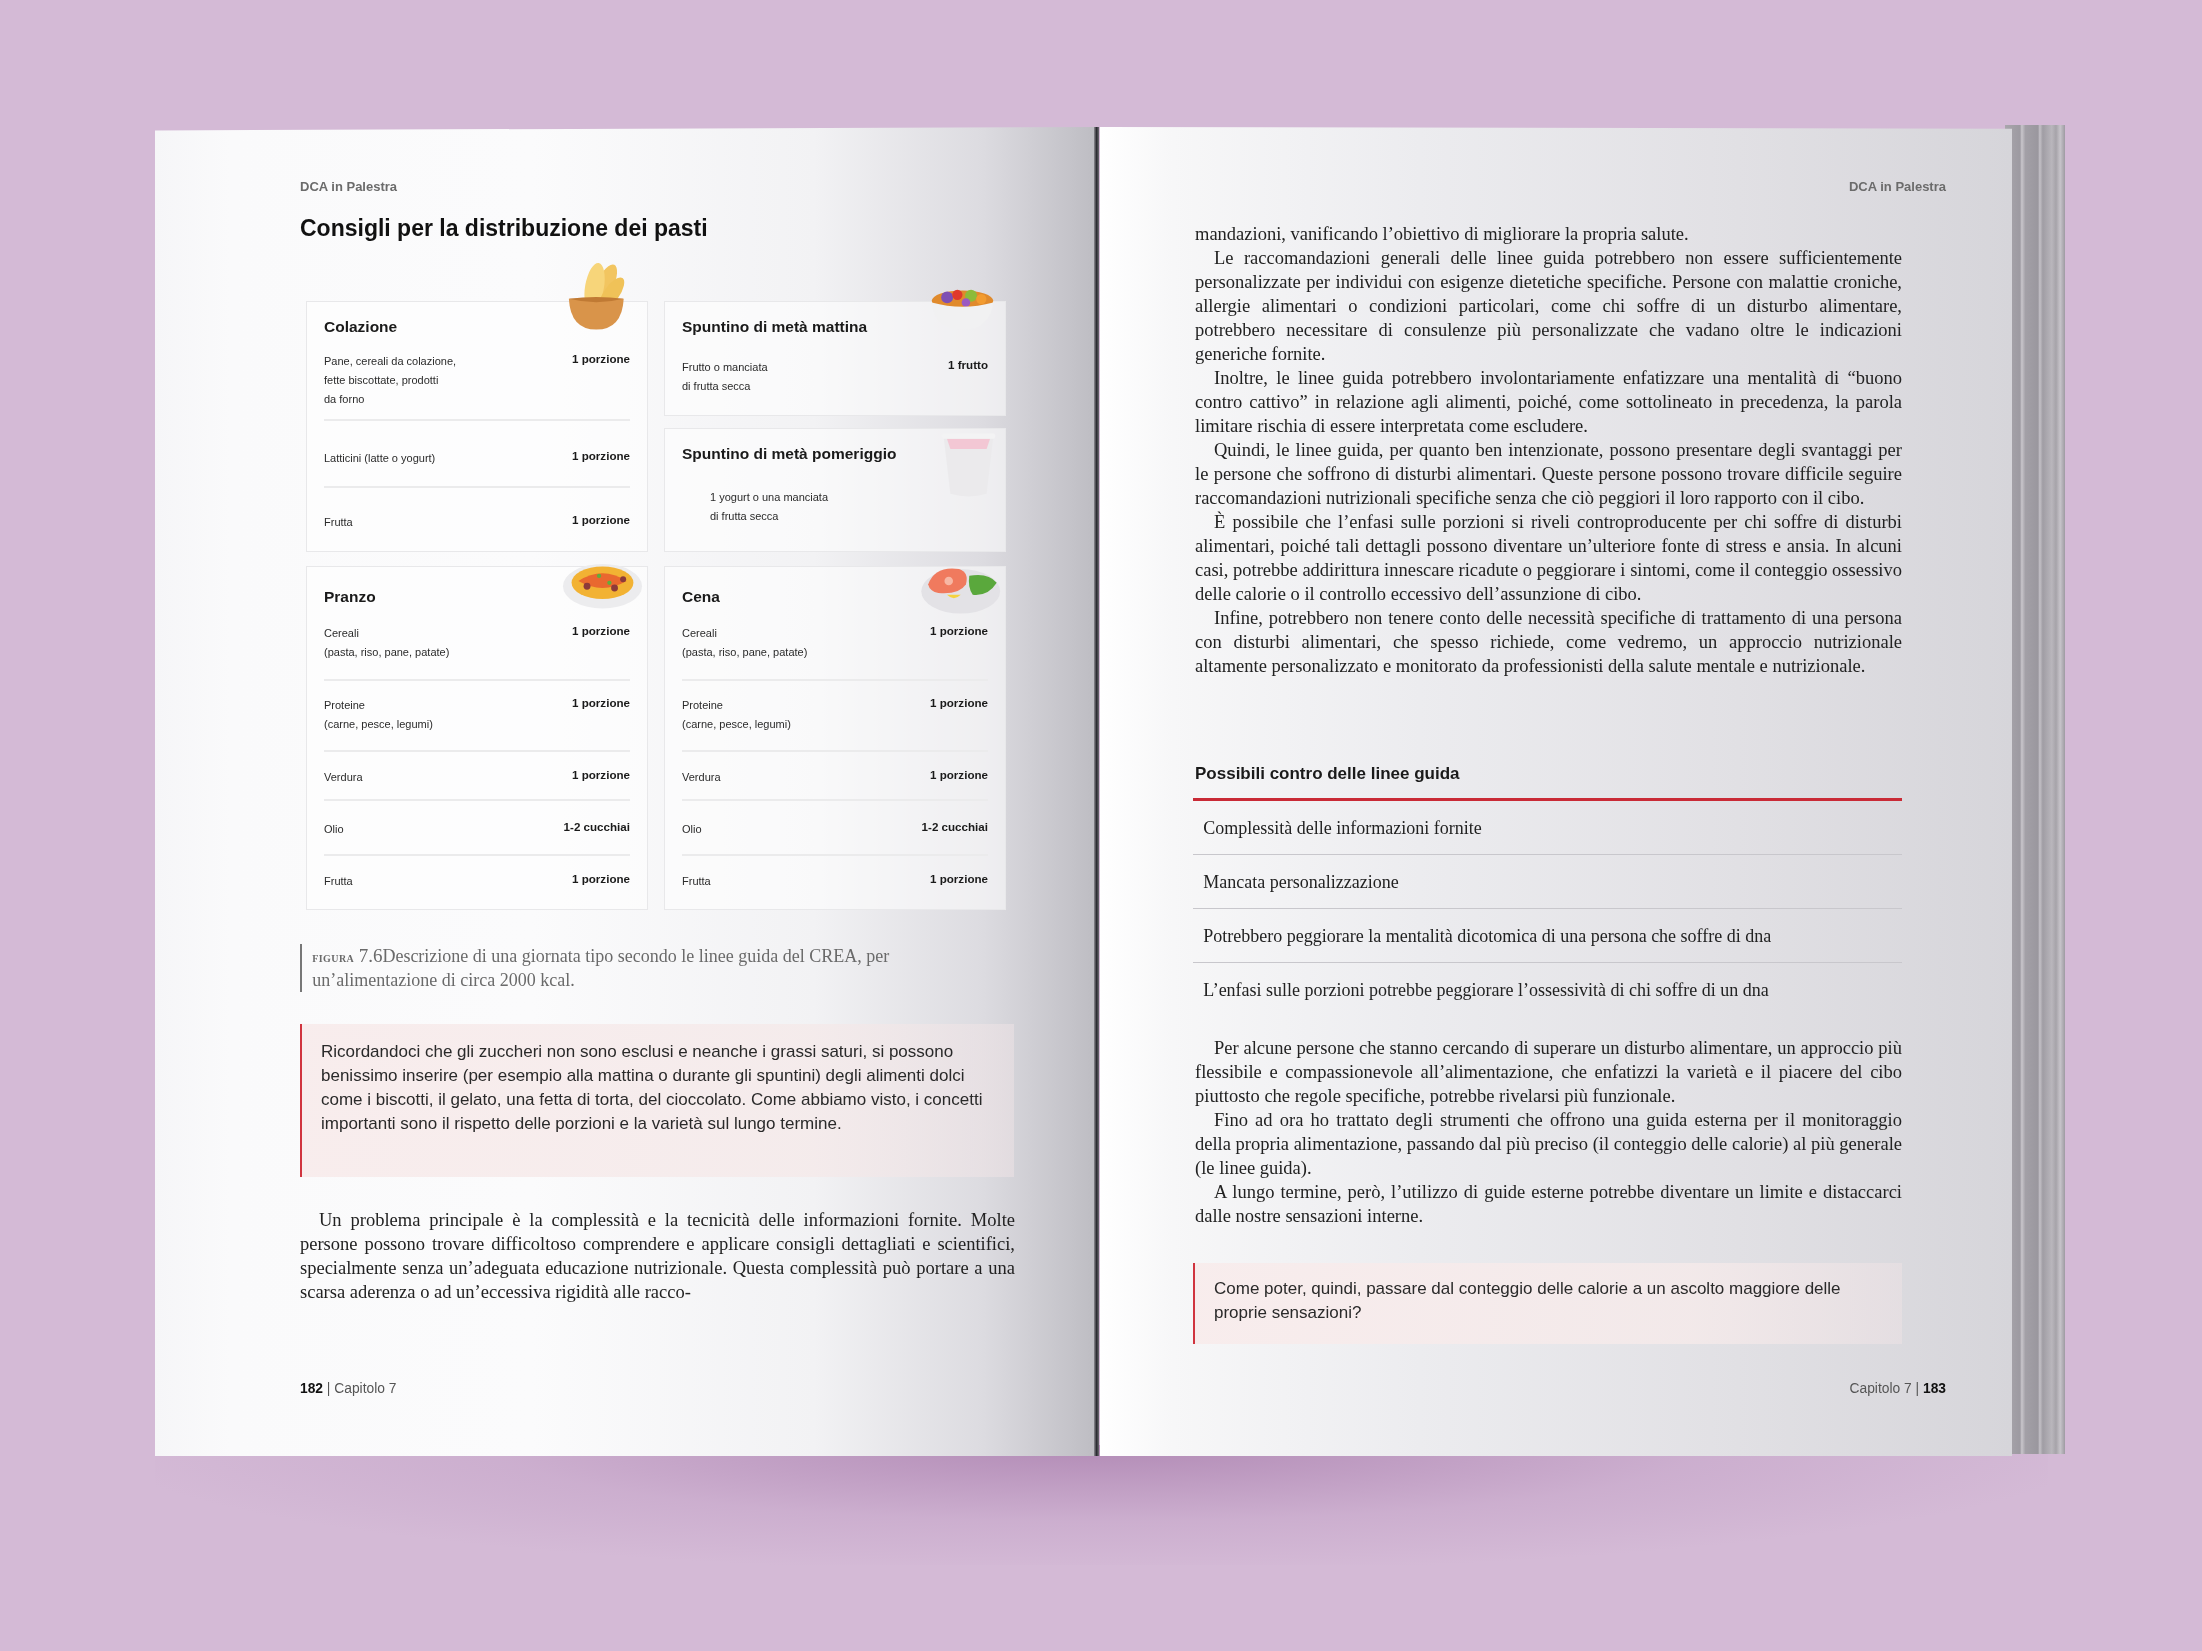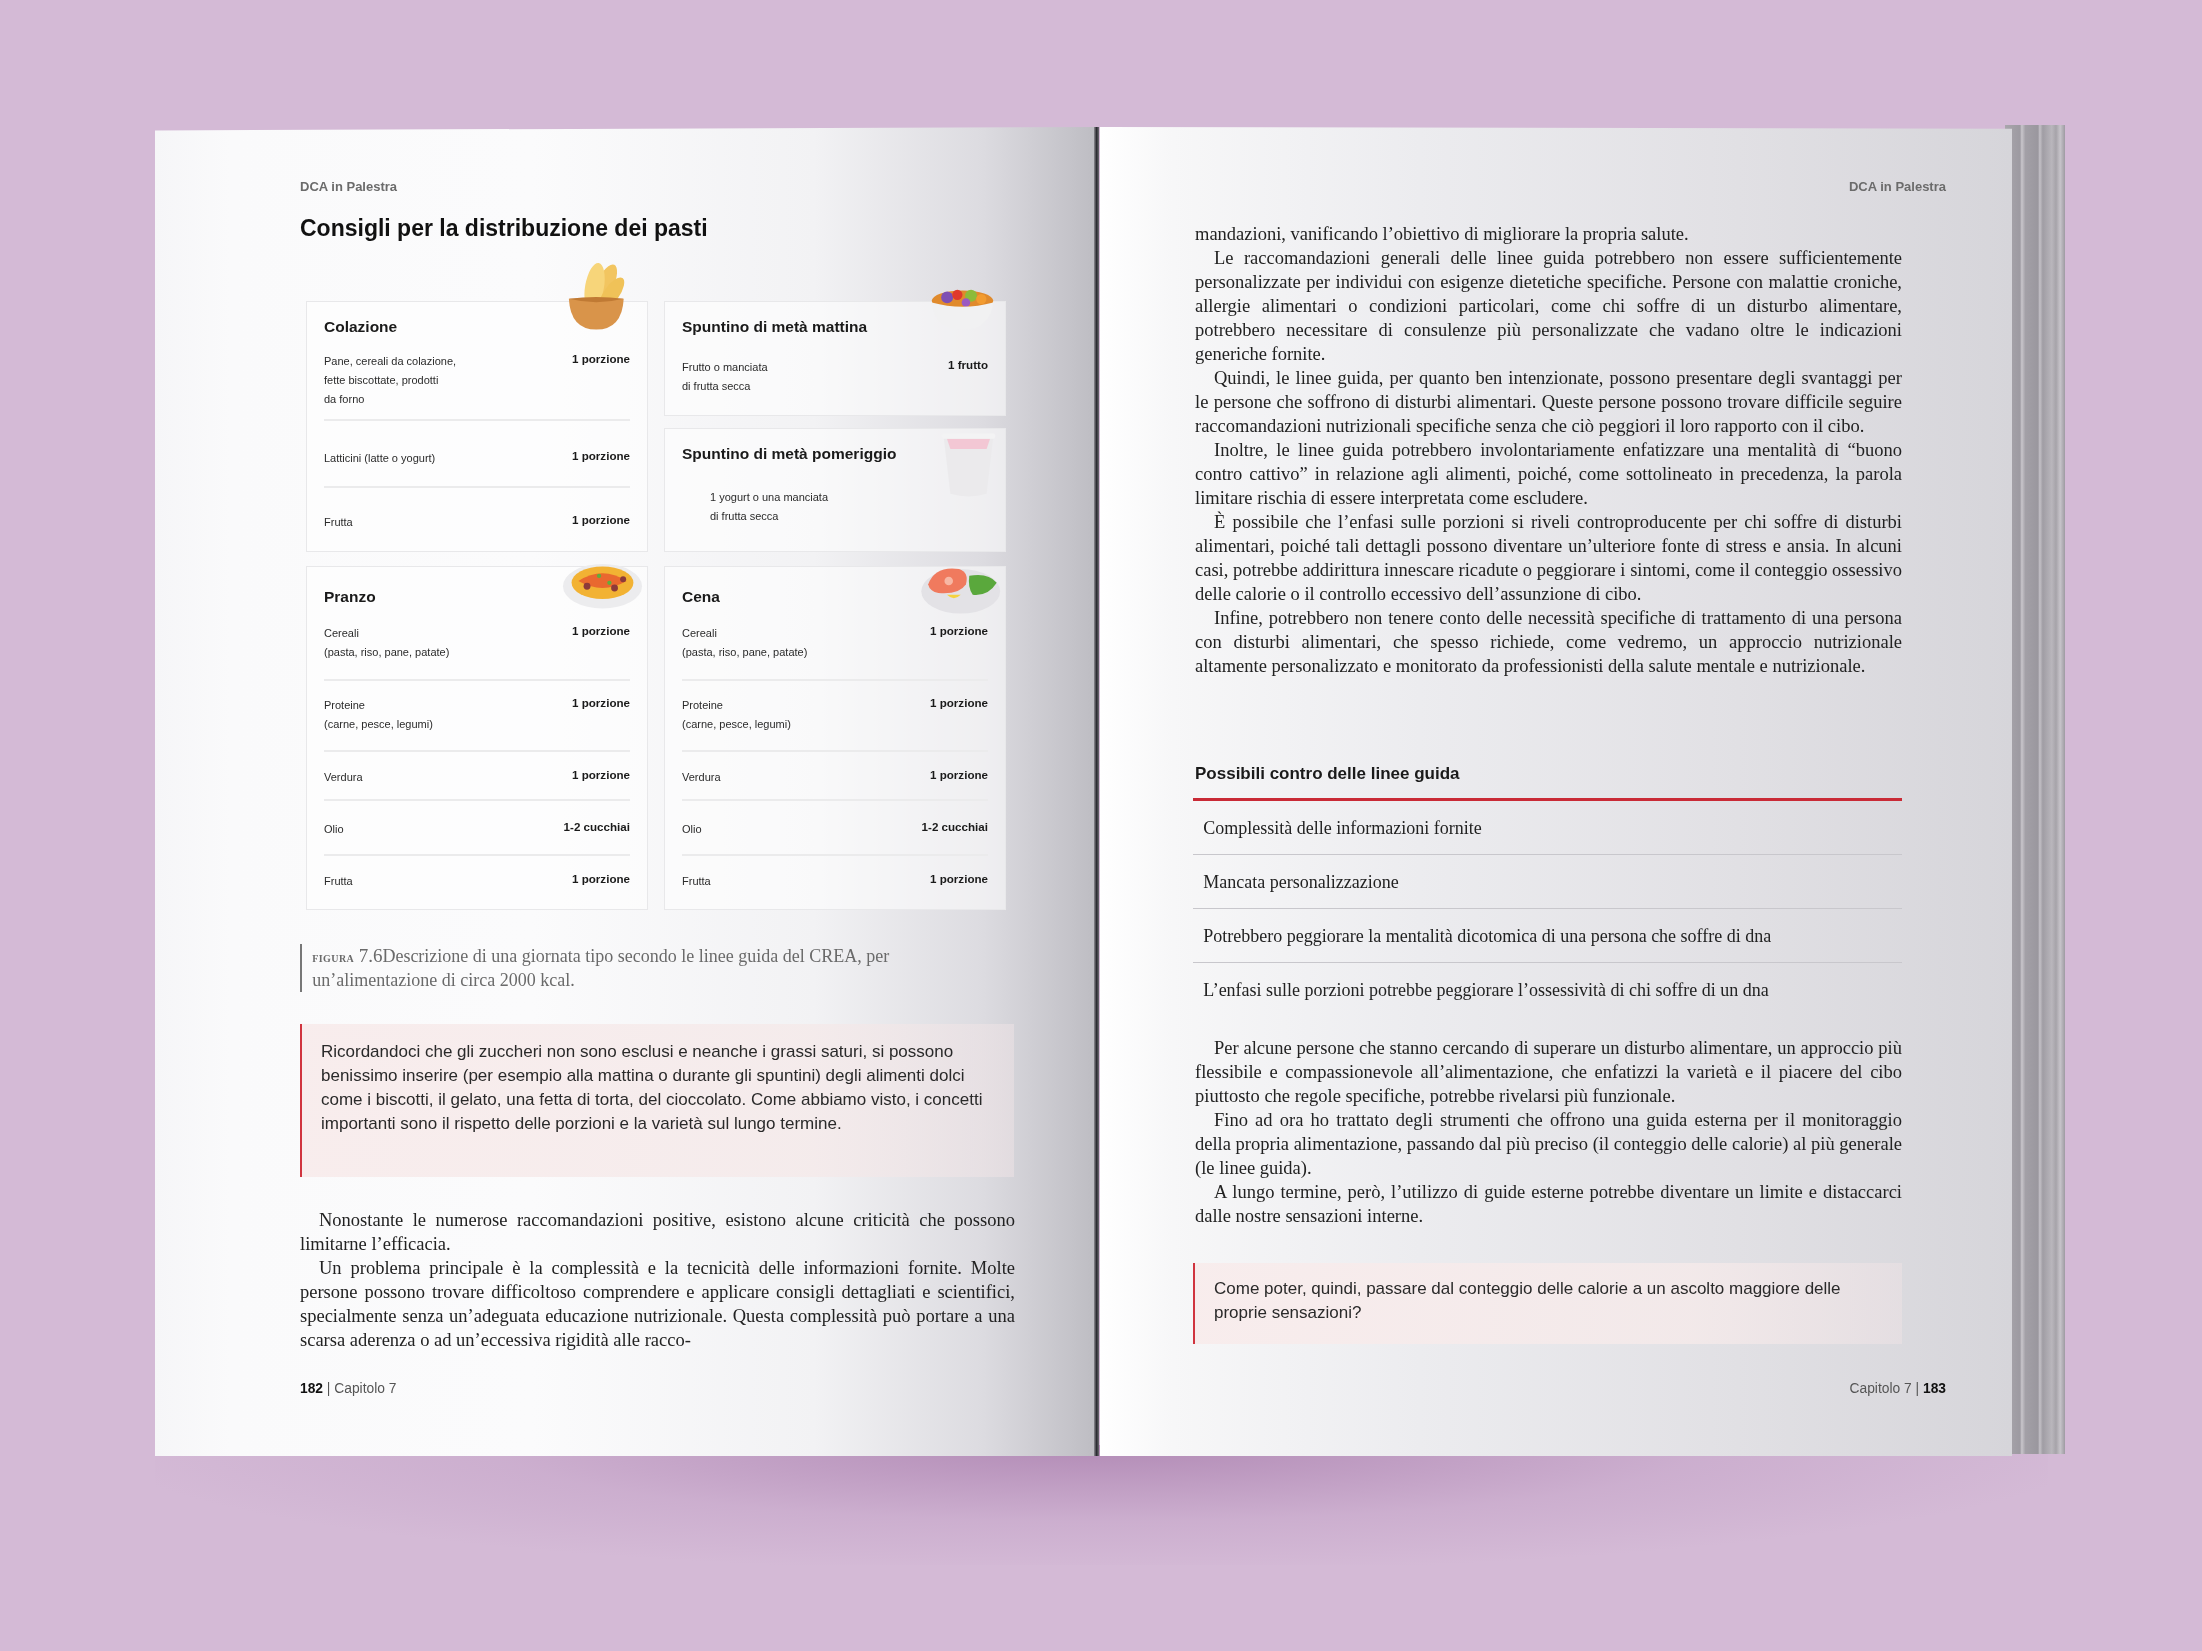--- a/index.html
+++ b/index.html
@@ -232,39 +232,38 @@
   <div class="caption">
     <span class="fig-label">figura</span>
     <span class="fig-num">7.6</span><span>Descrizione di una giornata tipo secondo le linee guida del CREA, per un’alimentazione di circa 2000 kcal.</span>
   </div>
 
   <div class="callout" style="left:145px; top:897px; width:714px; height:153px; padding:15.5px 17px 0 19px;">
     <div>Ricordandoci che gli zuccheri non sono esclusi e neanche i grassi saturi, si possono benissimo inserire (per esempio alla mattina o durante gli spuntini) degli alimenti dolci come i biscotti, il gelato, una fetta di torta, del cioccolato. Come abbiamo visto, i concetti importanti sono il rispetto delle porzioni e la varietà sul lungo termine.</div>
   </div>
 
   <div class="body-text" style="left:145px; top:1081px; width:715px;">
-    <p>Nonostante le numerose raccomandazioni positive, esistono alcune criticità che possono limitarne l’efficacia.</p>
     <p>Un problema principale è la complessità e la tecnicità delle informazioni fornite. Molte persone possono trovare difficoltoso comprendere e applicare consigli dettagliati e scientifici, specialmente senza un’adeguata educazione nutrizionale. Questa complessità può portare a una scarsa aderenza o ad un’eccessiva rigidità alle racco-</p>
   </div>
 
   <div class="folio" style="left:145px;">
     <b>182</b> | <span>Capitolo 7</span>
   </div>
 </div>
 
 <div class="spine"></div>
 
 <div class="page page-right">
   <div class="running-head">DCA in Palestra</div>
 
   <div class="body-text" style="left:95px; top:95px; width:707px;">
     <p class="noindent">mandazioni, vanificando l’obiettivo di migliorare la propria salute.</p>
     <p>Le raccomandazioni generali delle linee guida potrebbero non essere sufficientemente personalizzate per individui con esigenze dietetiche specifiche. Persone con malattie croniche, allergie alimentari o condizioni particolari, come chi soffre di un disturbo alimentare, potrebbero necessitare di consulenze più personalizzate che vadano oltre le indicazioni generiche fornite.</p>
+    <p>Inoltre, le linee guida potrebbero involontariamente enfatizzare una mentalità di “buono contro cattivo” in relazione agli alimenti, poiché, come sottolineato in precedenza, la parola limitare rischia di essere interpretata come escludere.</p>
     <p>Quindi, le linee guida, per quanto ben intenzionate, possono presentare degli svantaggi per le persone che soffrono di disturbi alimentari. Queste persone possono trovare difficile seguire raccomandazioni nutrizionali specifiche senza che ciò peggiori il loro rapporto con il cibo.</p>
-    <p>Inoltre, le linee guida potrebbero involontariamente enfatizzare una mentalità di “buono contro cattivo” in relazione agli alimenti, poiché, come sottolineato in precedenza, la parola limitare rischia di essere interpretata come escludere.</p>
     <p>È possibile che l’enfasi sulle porzioni si riveli controproducente per chi soffre di disturbi alimentari, poiché tali dettagli possono diventare un’ulteriore fonte di stress e ansia. In alcuni casi, potrebbe addirittura innescare ricadute o peggiorare i sintomi, come il conteggio ossessivo delle calorie o il controllo eccessivo dell’assunzione di cibo.</p>
     <p>Infine, potrebbero non tenere conto delle necessità specifiche di trattamento di una persona con disturbi alimentari, che spesso richiede, come vedremo, un approccio nutrizionale altamente personalizzato e monitorato da professionisti della salute mentale e nutrizionale.</p>
   </div>
 
   <div class="table-title">Possibili contro delle linee guida</div>
   <div class="table-rule"></div>
   <div class="table-row" style="top:674px;">Complessità delle informazioni fornite</div>
   <div class="table-row" style="top:728px;">Mancata personalizzazione</div>
   <div class="table-row" style="top:782px;">Potrebbero peggiorare la mentalità dicotomica di una persona che soffre di dna</div>
   <div class="table-row" style="top:836px; border-bottom:none;">L’enfasi sulle porzioni potrebbe peggiorare l’ossessività di chi soffre di un dna</div>

